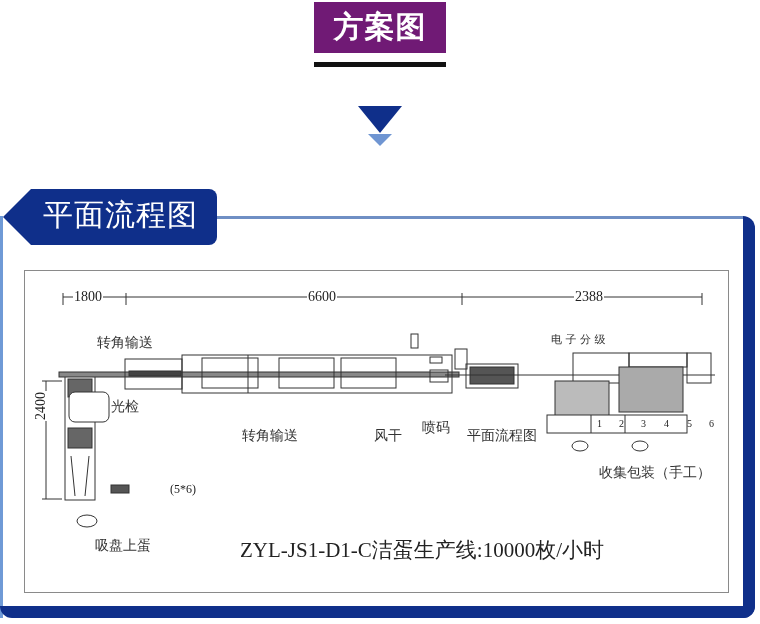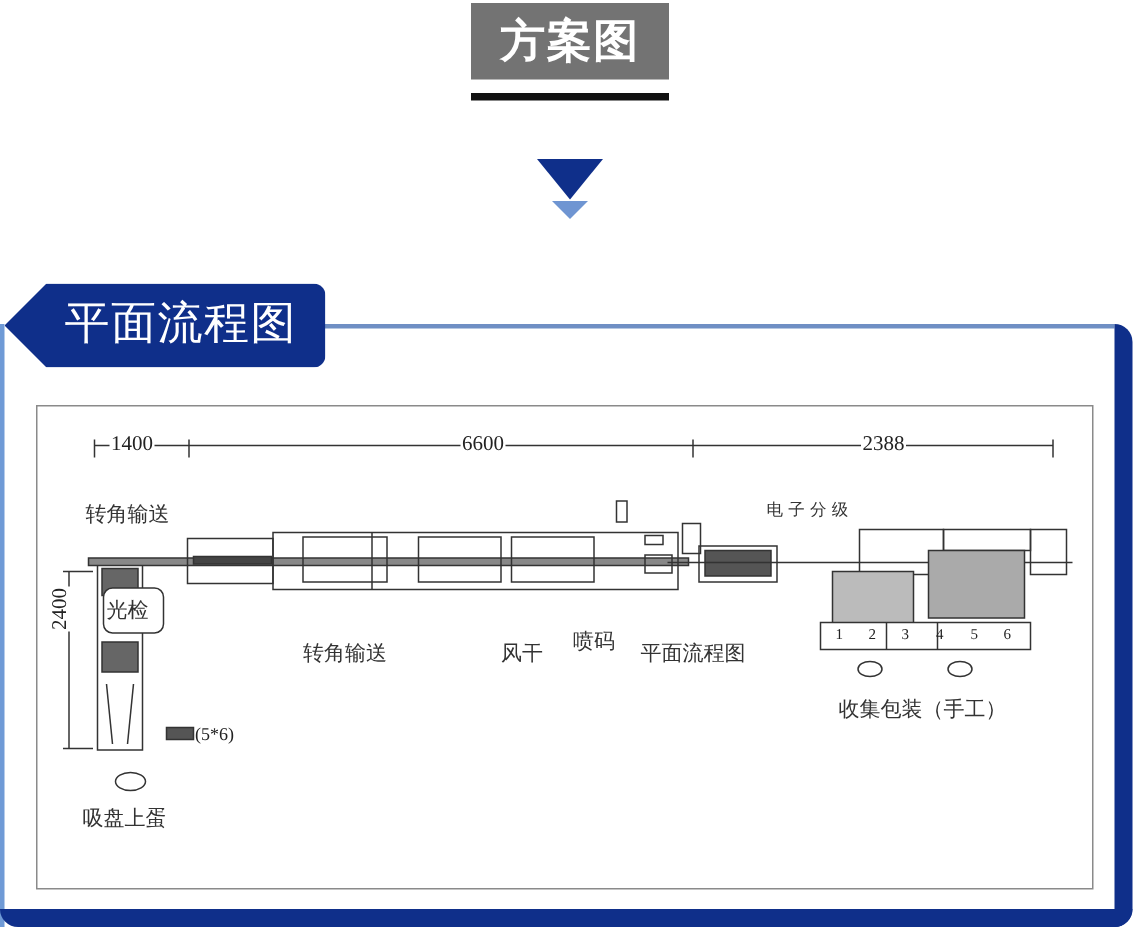--- a/index.html
+++ b/index.html
@@ -1,30 +1,30 @@
 <!DOCTYPE html>
 <html><head>
 <meta charset="utf-8">
 <style>
   html, body { margin:0; padding:0; }
   body { width:760px; height:624px; background:#ffffff; position:relative; overflow:hidden; font-family:"DejaVu Sans", sans-serif; }
-  .title-box { position:absolute; left:314px; top:2px; width:132px; height:51px; background:#737373; color:#fff; font-size:30px; font-weight:bold; display:flex; align-items:center; justify-content:center; letter-spacing:1px;text-align:right; }
+  .title-box { position:absolute; left:314px; top:2px; width:132px; height:51px; background:#701a75; color:#fff; font-size:30px; font-weight:bold; display:flex; align-items:center; justify-content:center; letter-spacing:1px;text-align:right; }
   .title-underline { position:absolute; left:314px; top:62px; width:132px; height:5px; background:#111; }
   .arrow-big { position:absolute; left:358px; top:106px; width:0; height:0; border-left:22px solid transparent; border-right:22px solid transparent; border-top:27px solid #0f2f8a; }
   .arrow-small { position:absolute; left:368px; top:134px; width:0; height:0; border-left:12px solid transparent; border-right:12px solid transparent; border-top:12px solid #6f95d2; }
   .card { position:absolute; left:0; top:216px; width:755px; height:402px; }
   .card-left { position:absolute; left:0; top:0; width:3px; height:402px; background:#6f9ad6; }
   .card-top { position:absolute; left:215px; top:0; width:528px; height:3px; background:#6f8fc4; }
   .card-right { position:absolute; right:0; top:0; width:12px; height:402px; background:#0f2f8a; border-radius:0 16px 16px 0; }
   .card-bottom { position:absolute; left:0; bottom:0; width:755px; height:12px; background:#0f2f8a; border-radius:0 0 16px 16px; }
   .tab { position:absolute; left:3px; top:189px; width:214px; height:40px; }
   .tab-shape { position:absolute; left:0; top:0; width:214px; height:56px; background:#0f2f8a; clip-path:polygon(28px 0, 100% 0, 100% 100%, 28px 100%, 0 50%); border-radius:0 8px 8px 0; }
   .tab-text { position:absolute; left:40px; top:6px; color:#fff; font-size:30px; letter-spacing:1px; }
   .drawing { position:absolute; left:24px; top:270px; width:703px; height:321px; border:1px solid #8a8a8a; background:#fff; }
-  .lbl { position:absolute; font-size:14px; color:#333; white-space:nowrap; font-family:"DejaVu Sans", sans-serif; }
+  .lbl { position:absolute; font-size:14px; color:#333; white-space:nowrap; font-family:"DejaVu Sans", sans-serif;margin-left:40px; }
   .serif { font-family:"Liberation Serif", serif; color:#222; }
   .dim { position:absolute; font-size:14px; color:#222; background:#fff; padding:0 1px; font-family:"Liberation Serif", serif; }
 </style>
 </head>
 <body>
 
 <div class="title-box">方案图</div>
 <div class="title-underline"></div>
 <div class="arrow-big"></div>
 <div class="arrow-small"></div>
@@ -92,21 +92,21 @@
       <line x1="600" y1="144" x2="600" y2="162"></line>
 
       <ellipse cx="62" cy="250" rx="10" ry="6"></ellipse>
       <ellipse cx="555" cy="175" rx="8" ry="5"></ellipse>
       <ellipse cx="615" cy="175" rx="8" ry="5"></ellipse>
 
       <rect x="86" y="214" width="18" height="8" fill="#555"></rect>
     </g>
   </svg>
 
-  <div class="dim" style="left:48px;top:18px">1400</div>
+  <div class="dim" style="left:48px;top:18px">1800</div>
   <div class="dim" style="left:282px;top:18px">6600</div>
   <div class="dim" style="left:549px;top:18px">2388</div>
   <div class="dim" style="left:8px;top:150px;transform:rotate(-90deg);transform-origin:left top;">2400</div>
 
   <div class="lbl" style="left:32px;top:63px">转角输送</div>
   <div class="lbl" style="left:46px;top:127px">光检</div>
   <div class="lbl serif" style="left:105px;top:211px;font-size:12px">(5*6)</div>
   <div class="lbl" style="left:30px;top:266px">吸盘上蛋</div>
   <div class="lbl" style="left:177px;top:156px">转角输送</div>
   <div class="lbl" style="left:309px;top:156px">风干</div>
@@ -115,13 +115,14 @@
   <div class="lbl" style="left:486px;top:61px;font-size:11px">电 子 分 级</div>
   <div class="lbl" style="left:534px;top:193px">收集包装（手工）</div>
 
   <div class="lbl serif" style="left:532px;top:147px;font-size:10px">1</div>
   <div class="lbl serif" style="left:554px;top:147px;font-size:10px">2</div>
   <div class="lbl serif" style="left:576px;top:147px;font-size:10px">3</div>
   <div class="lbl serif" style="left:599px;top:147px;font-size:10px">4</div>
   <div class="lbl serif" style="left:622px;top:147px;font-size:10px">5</div>
   <div class="lbl serif" style="left:644px;top:147px;font-size:10px">6</div>
 
+  <div class="lbl serif" style="left:175px;top:265px;font-size:21px">ZYL-JS1-D1-C洁蛋生产线:10000枚/小时</div>
 </div>
 
 </body></html>

